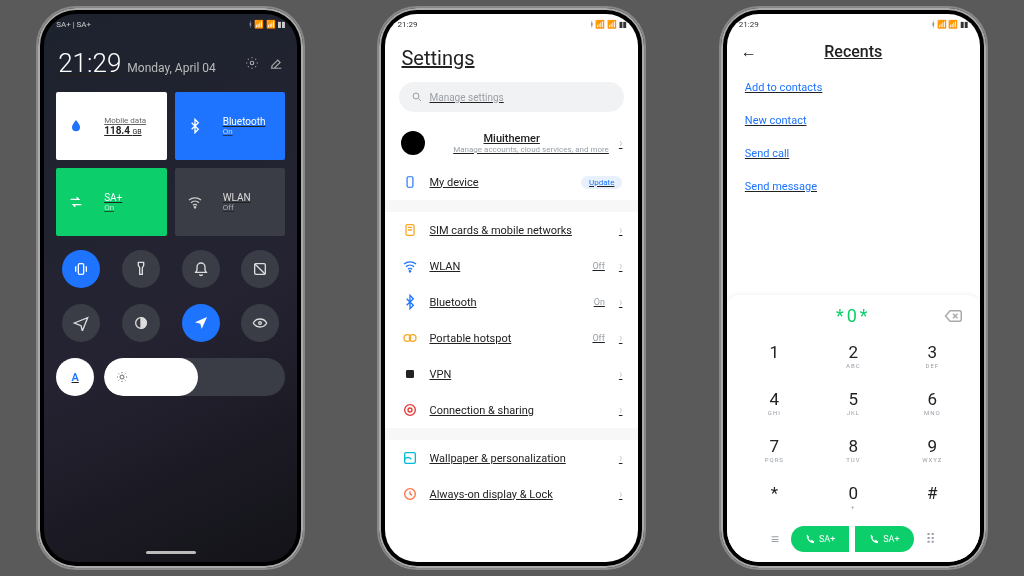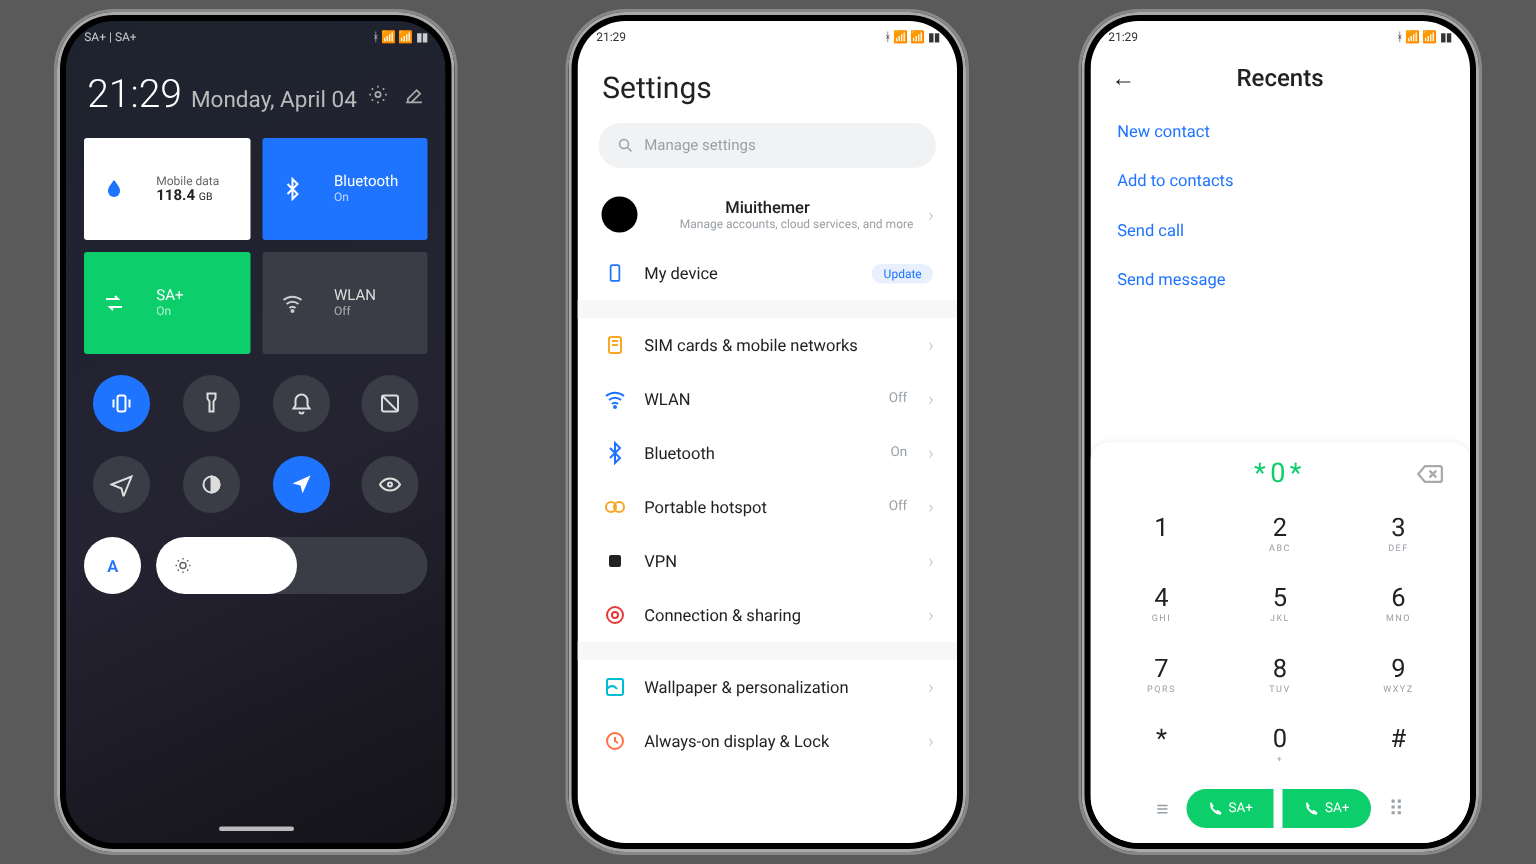--- a/index.html
+++ b/index.html
@@ -1,30 +1,30 @@
 <!DOCTYPE html>
 <html><head>
 <meta charset="utf-8">
 <style>
   html,body{margin:0;padding:0;background:#5a5a5a;font-family:-apple-system,BlinkMacSystemFont,"Segoe UI",Roboto,Arial,sans-serif;font-size:11px;color:#222;}
-  .stage{width:1024px;height:576px;position:relative;display:flex;justify-content:space-around;align-items:center;}
+  .stage{width:1024px;height:576px;position:relative;display:flex;justify-content:space-around;align-items:center;text-decoration:underline;}
   .phone{width:265px;height:560px;background:#000;border-radius:38px;box-shadow:0 0 0 2px #888, inset 0 0 0 2px #aaa;position:relative;padding:6px;box-sizing:border-box;}
   .screen{width:100%;height:100%;border-radius:32px;overflow:hidden;position:relative;}
   
   .status{position:absolute;top:0;left:0;right:0;height:20px;display:flex;justify-content:space-between;align-items:center;padding:0 12px;font-size:8px;z-index:5;}
   .status .left{letter-spacing:0;}
   .status .right{letter-spacing:-0.5px;}
   .icons-r{display:flex;gap:2px;align-items:center;}
   .icons-r span{font-size:8px;}
   
   .cc{background:linear-gradient(155deg,#1d232e,#252332 55%,#131318);color:#fff;position:relative;height:100%;}
   .cc .status{color:#ccc;}
   .cc-header{padding:34px 14px 8px;display:flex;align-items:center;justify-content:space-between;}
   .cc-time{font-size:26px;font-weight:300;}
-  .cc-date{font-size:15px;color:#bbb;margin-left:6px;}
+  .cc-date{font-size:12px;color:#bbb;margin-left:6px;}
   .cc-hicons{display:flex;gap:10px;color:#aaa;}
   .cc-hicons svg{width:14px;height:14px;}
   .tile-grid{padding:6px 12px;display:grid;grid-template-columns:1fr 1fr;gap:8px;}
   .tile{border-radius:2px;padding:10px 12px;min-height:48px;display:flex;align-items:center;gap:20px;position:relative;font-size:10px;}
   .tile .sub{font-size:8px;opacity:.7;display:block;}
   .tile .ic{width:16px;height:16px;display:inline-flex;align-items:center;justify-content:center;}
   .t-white{background:#fff;color:#222;}
   .t-blue{background:#1e74ff;color:#fff;}
   .t-green{background:#0cce6b;color:#fff;}
   .t-grey{background:#3a3d46;color:#ddd;}
@@ -374,22 +374,22 @@
           <span>📶</span>
           <span>📶</span>
           <span>▮▮</span>
         </span>
       </div>
       <div class="d-hdr">
         <span class="d-back">←</span>
         <span class="d-title">Recents</span>
       </div>
       <div class="menu" id="dial-menu">
+            <div class="mi">Add to contacts</div>
             <div class="mi">New contact</div>
-            <div class="mi">Add to contacts</div>
             <div class="mi">Send call</div>
             <div class="mi">Send message</div>
           </div>
 
       <div class="dial-area">
         <div class="input-row">
           <span class="input-val">*0*</span>
           <span class="backsp">
             <svg width="18" height="14" viewBox="0 0 24 18" fill="none" stroke="#aaa" stroke-width="2">
                   <path d="M8 2h13a2 2 0 012 2v10a2 2 0 01-2 2H8l-6-7 6-7z"></path>

